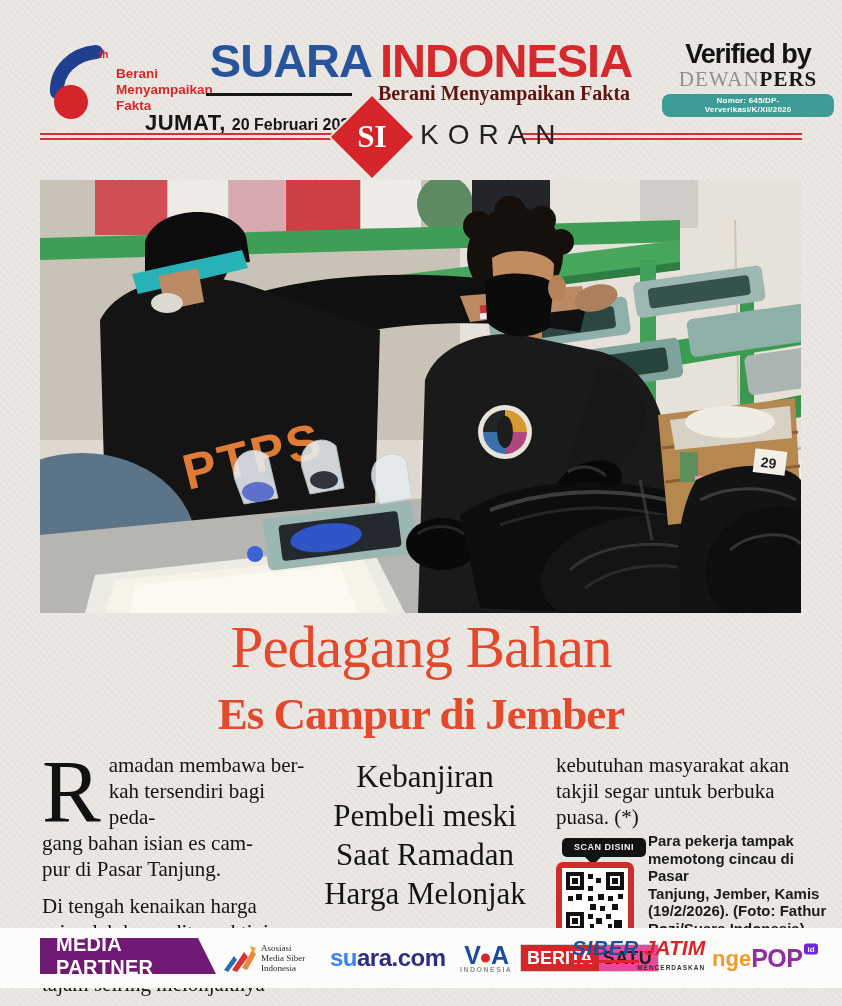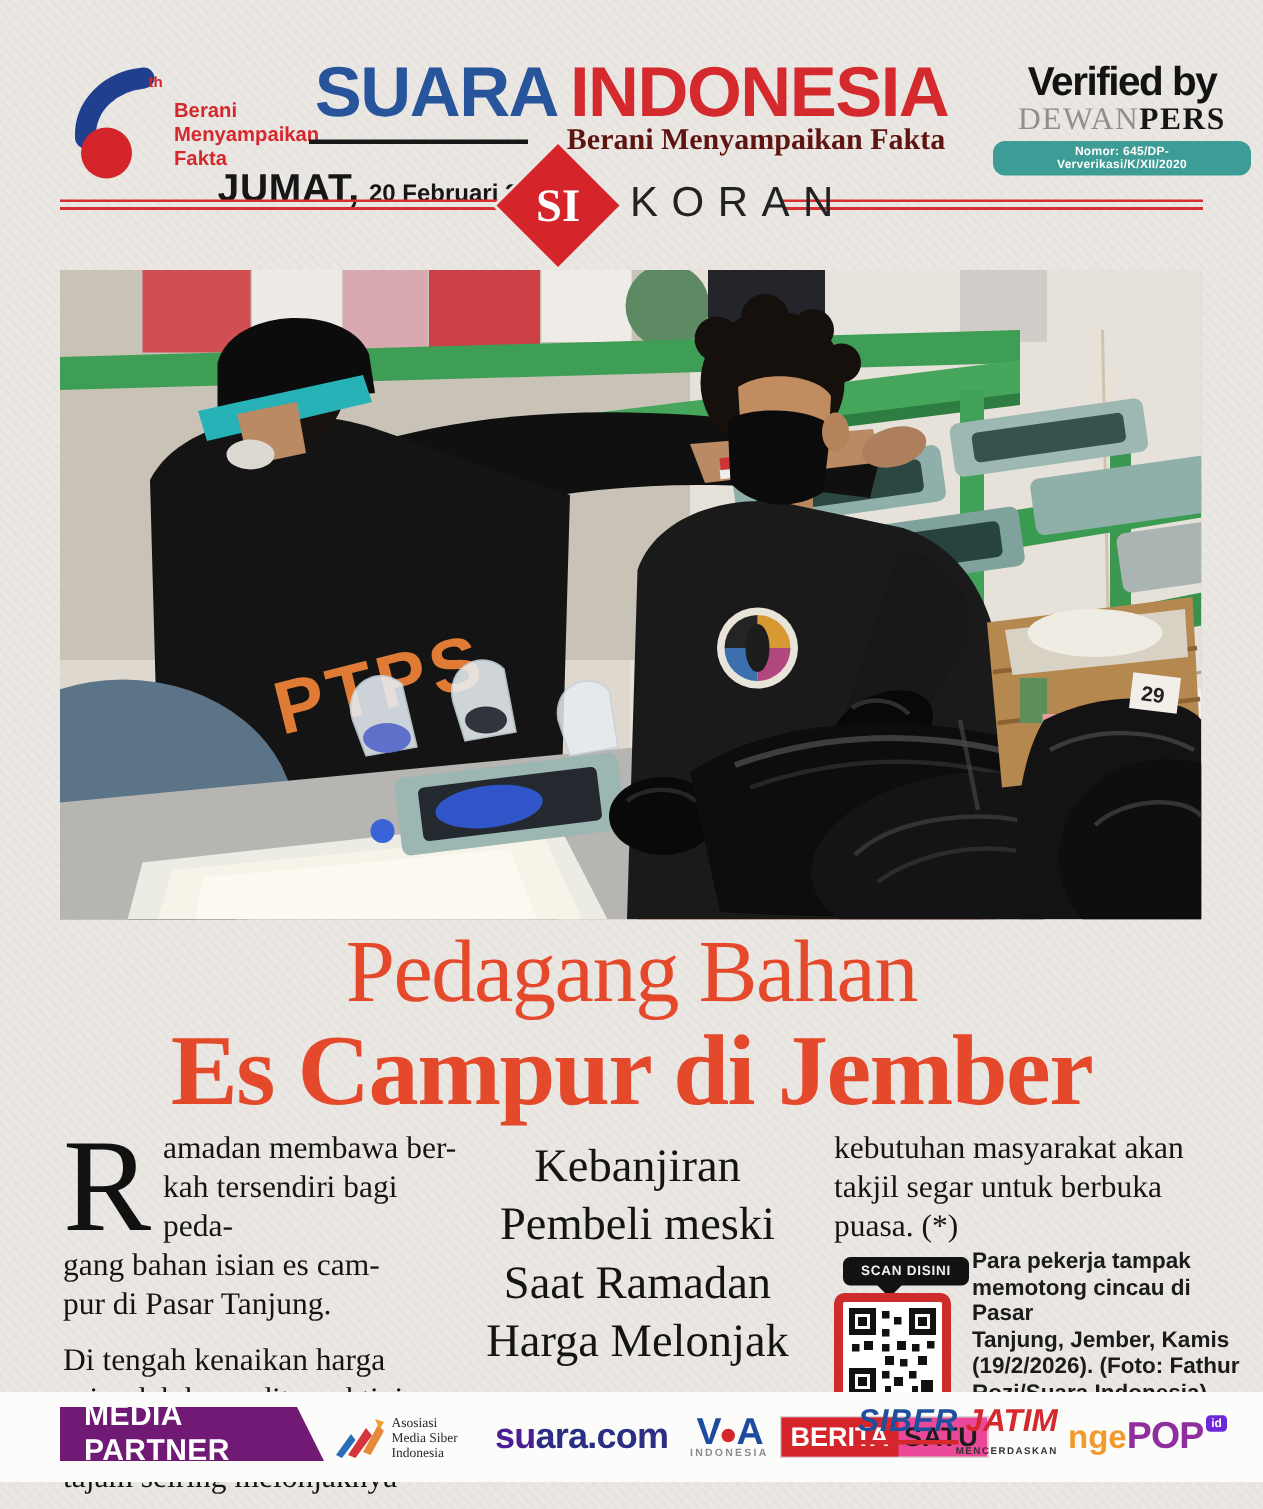--- a/index.html
+++ b/index.html
@@ -24,39 +24,39 @@
     font-family:"Liberation Serif", serif; font-weight:bold; font-size:20px; color:#5f1410; }
   .verified { position:absolute; left:662px; top:40px; width:172px; text-align:center; }
   .verified-line1 { font-size:27px; font-weight:900; letter-spacing:-1px; color:#131313; line-height:28px; }
   .verified-brand { font-family:"Liberation Serif", serif; font-size:21px; letter-spacing:1px; line-height:23px; }
   .verified-brand .b1 { color:#8f8f8d; }
   .verified-brand .b2 { color:#161616; font-weight:bold; }
   .verified-badge { display:inline-block; margin-top:3px; background:#3d9c95; color:#fdfdfb;
     font-size:8px; font-weight:bold; padding:2px 24px 3px; border-radius:8px; letter-spacing:0.2px; }
   
   .dateline { position:absolute; left:145px; top:110px; }
-  .dateline .day { font-size:26px; font-weight:800; letter-spacing:0.5px; }
+  .dateline .day { font-size:22px; font-weight:800; letter-spacing:0.5px; }
   .dateline .date { font-size:16px; font-weight:bold; margin-left:6px; }
   .redline { position:absolute; height:7px;
     background:linear-gradient(#d63031 0 2px, transparent 2px 5px, #d63031 5px 7px); }
   .redline.left { left:40px; top:133px; width:292px; }
   .redline.right { left:522px; top:133px; width:280px; }
   .si-diamond { position:absolute; left:343px; top:108px; width:58px; height:58px;
     background:#d5252a; transform:rotate(45deg); box-shadow:0 0 0 2px #eae7e3; }
   .si-diamond span { position:absolute; inset:0; display:flex; align-items:center; justify-content:center;
     transform:rotate(-45deg); color:#fff; font-family:"Liberation Serif", serif; font-weight:bold; font-size:31px; }
   .koran { position:absolute; left:420px; top:119px; font-size:28px; letter-spacing:9px; color:#222; font-weight:400; }
   
   .photo { position:absolute; left:40px; top:180px; width:761px; height:433px; overflow:hidden; background:#d8d2c8; }
   .photo svg { display:block; }
   
   .headline { position:absolute; left:0; top:614px; width:100%; text-align:center;
     font-family:"Liberation Serif", serif; color:#e5492b; }
   .headline .l1 { font-size:59px; line-height:66px; font-weight:400; letter-spacing:-1px; }
-  .headline .l2 { font-size:67px; line-height:68px; font-weight:bold; letter-spacing:-1px;font-family:Liberation Serif, serif; }
+  .headline .l2 { font-size:45px; line-height:68px; font-weight:bold; letter-spacing:-1px;font-family:Liberation Serif, serif; }
   
   .col { position:absolute; font-family:"Liberation Serif", serif; color:#141414; }
   .col-left { left:42px; top:752px; width:272px; font-size:21px; line-height:26px; }
   .dropcap { float:left; font-size:88px; line-height:72px; padding:4px 8px 0 0; font-weight:400; color:#111; }
   .col-left .p2 { margin-top:11px; }
   .col-mid { left:299px; top:757px; width:252px; text-align:center; font-size:31px; line-height:39px; }
   .col-right { left:556px; top:752px; width:282px; font-size:21px; line-height:26px; }
   .line { display:block; }
   
   .scan-tab { position:absolute; left:562px; top:838px; background:#121212; color:#f2f2f2;
@@ -70,21 +70,21 @@
   
   .footer { position:absolute; left:0; top:928px; width:842px; height:60px; background:#fcfcfb; }
   .mp-box { position:absolute; left:40px; top:10px; width:176px; height:36px; background:#701a75;
     clip-path:polygon(0 0, calc(100% - 18px) 0, 100% 100%, 0 100%);
     display:flex; align-items:center; padding-left:16px;
     color:#fff; font-weight:800; font-size:20px; letter-spacing:0.3px; }
   .partner { position:absolute; top:50%; transform:translateY(-50%); white-space:nowrap; }
   .amsi { left:222px; display:flex; gap:5px; align-items:center; }
   .amsi-text { font-family:"Liberation Serif", serif; font-size:9px; line-height:10px; color:#2a2a28; }
   .suara { left:330px; font-size:24px; font-weight:800; letter-spacing:-0.5px; }
-  .suara .s1 { color:#4c1d95; } .suara .s2 { color:#2b2e83; }
+  .suara .s1 { color:#3b82f6; } .suara .s2 { color:#2b2e83; }
   .voa { left:460px; text-align:center; }
   .voa-row { font-size:25px; font-weight:900; color:#1d4ba0; line-height:22px; letter-spacing:-1px; }
   .voa-dot { display:inline-block; width:9px; height:9px; border-radius:50%; background:#d5282d; margin:0 1px 1px; }
   .voa-sub { font-size:7px; letter-spacing:1.5px; color:#8d8d8b; font-weight:bold; }
   .berita { left:520px; border:1px solid #d8d6d3; background:#ec4899; display:flex; align-items:stretch;
     font-weight:800; font-size:18px; line-height:26px; }
   .berita .b1 { background:#d5252a; color:#fff; padding:0 6px; }
   .berita .b2 { color:#1c1c1c; padding:0 6px 0 4px; letter-spacing:0.5px; }
   .siber { left:572px; text-align:left; font-style:italic; font-weight:900; font-size:21px; line-height:20px; }
   .siber .s1 { color:#1d4f9e; letter-spacing:0.5px; border-bottom:3px solid #d5282d; padding-bottom:1px; }

